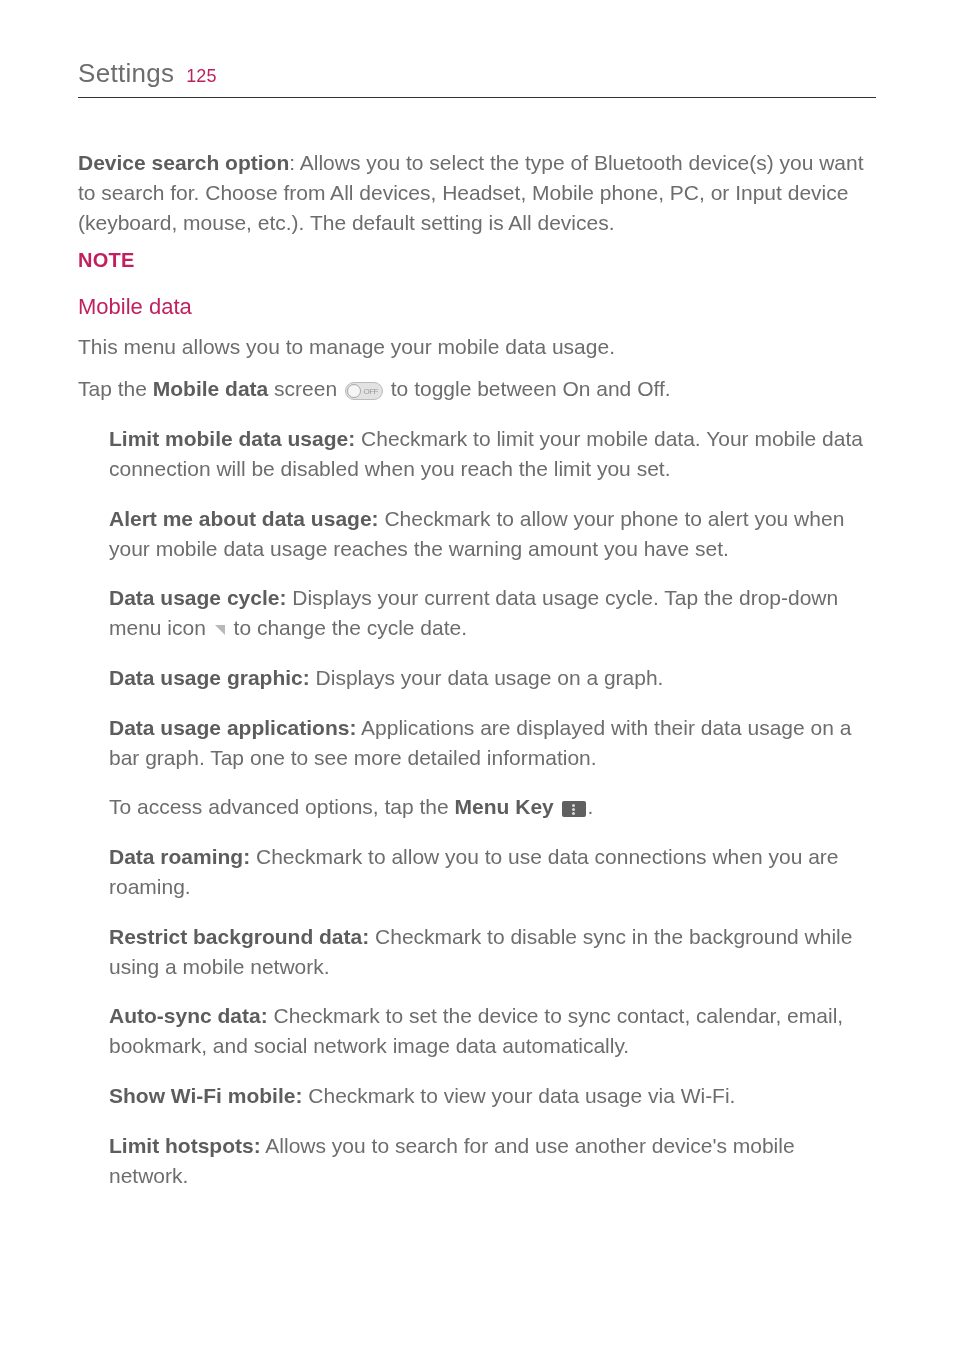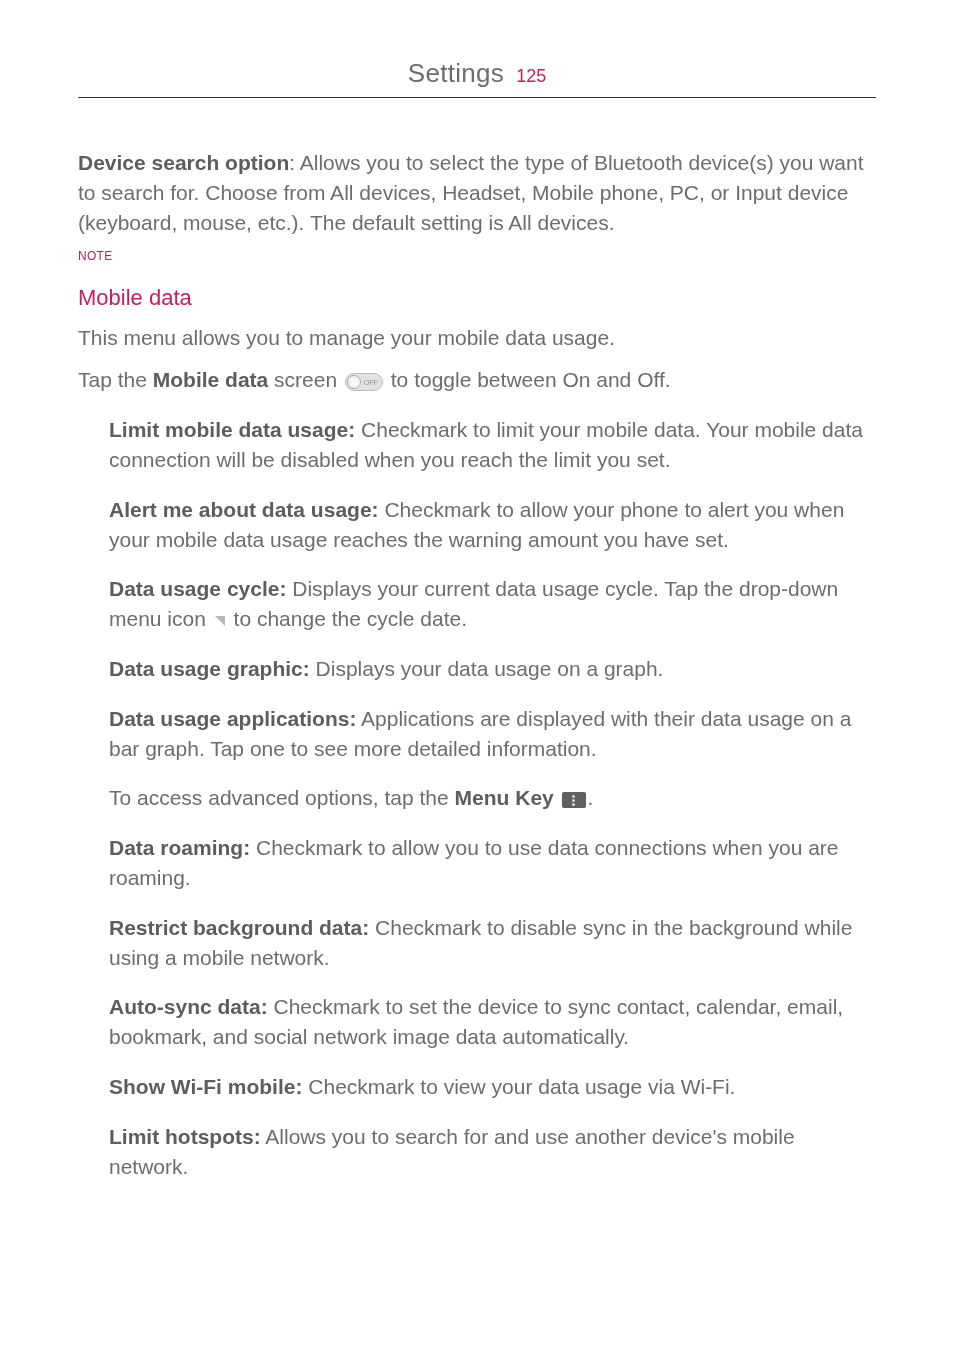--- a/index.html
+++ b/index.html
@@ -7,21 +7,21 @@
       width: 954px;
       height: 1372px;
       background: #ffffff;
       font-family: Arial, Helvetica, sans-serif;
       color: #6d6d6d;
       padding: 58px 78px 50px 78px;
       position: relative;
     }
     .header {
       display: flex;
-      justify-content: center;
+      justify-content: flex-start;
       align-items: baseline;
       border-bottom: 1.5px solid #333;
       padding-bottom: 8px;
       margin-bottom: 50px;
     }
     .header-title {
       font-size: 26px;
       color: #6d6d6d;
       font-weight: 400;
       letter-spacing: 0.3px;
@@ -40,22 +40,22 @@
     }
     .bold { color: #5d5d5d; font-weight: 600; }
     .note-row {
       display: flex;
       gap: 18px;
       margin-top: 10px;
       margin-bottom: 22px;
     }
     .note-label {
       color: #c1205e;
-      font-weight: 400;
-      font-size: 12px;
+      font-weight: 700;
+      font-size: 20px;
       flex-shrink: 0;
       letter-spacing: 0.3px;
     }
     .note-text {
       font-size: 16px;
       line-height: 1.4;
       color: #8a8a8a;
     }
     .note-bold { font-weight: 600; color: #777; }
     .section-title {

